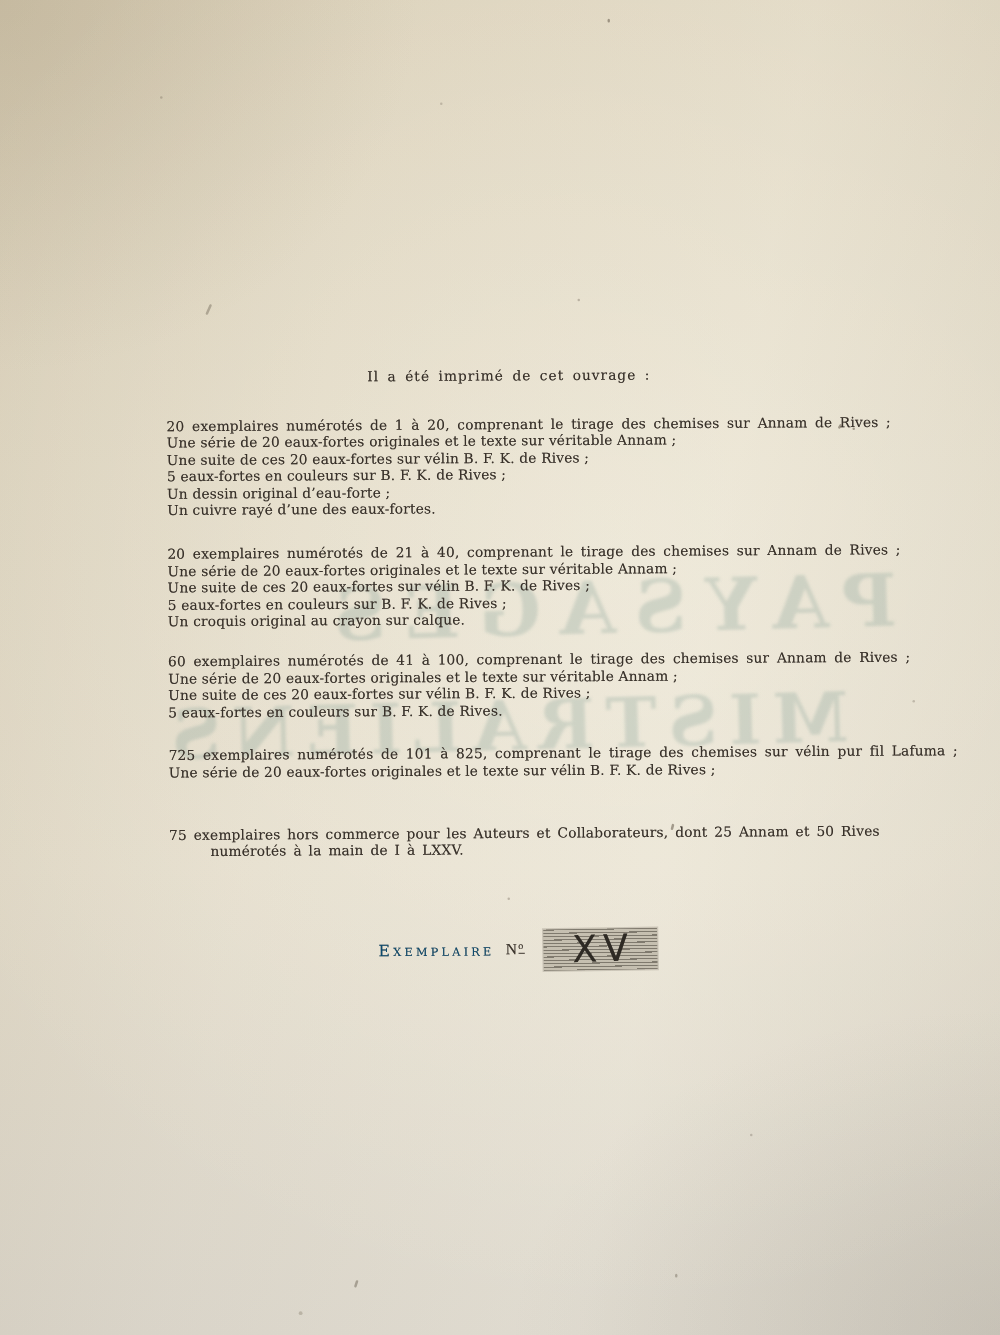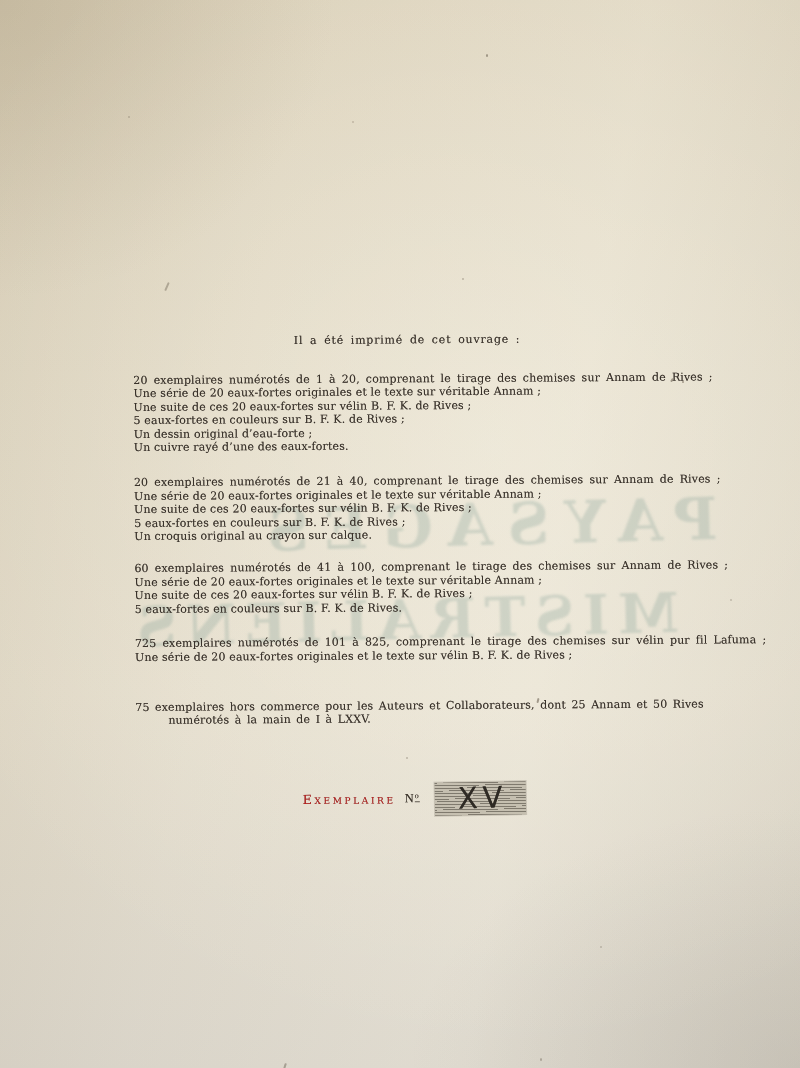--- a/index.html
+++ b/index.html
@@ -7,21 +7,21 @@
     width: 800px; height: 1068px; overflow: hidden; position: relative;
     font-family: "DejaVu Serif", "Liberation Serif", serif;
     background-color: #ded5c2;
     background-image:
       radial-gradient(ellipse 130% 95% at 62% 42%, rgba(255,253,244,0.30) 0%, rgba(255,253,244,0) 60%),
       radial-gradient(ellipse 60% 40% at 0% 0%, rgba(150,135,105,0.22) 0%, rgba(150,135,105,0) 70%),
       radial-gradient(ellipse 70% 35% at 100% 100%, rgba(140,135,125,0.18) 0%, rgba(140,135,125,0) 70%),
       linear-gradient(100deg, rgba(170,155,125,0.18) 0%, rgba(225,217,198,0.05) 32%, rgba(248,245,233,0.22) 66%, rgba(190,184,170,0.20) 100%),
       linear-gradient(180deg, #dcd2bb 0%, #e2dac6 35%, #e5decd 65%, #d9d4c9 100%);
   }
-  .page { position: absolute; inset: 0; margin-top: 39px; }
+  .page { position: absolute; inset: 0; }
 
   
   .ghost {
     position: absolute;
     font-family: "DejaVu Serif", serif;
     font-weight: bold;
     color: rgba(137,163,152,0.30);
     transform: scaleX(-1) rotate(1.5deg);
     transform-origin: center;
     white-space: nowrap;
@@ -48,21 +48,21 @@
   .para-4 { margin-top: 21px; }
   .para-5 { margin-top: 37px; }
   .para-5 .line { word-spacing: 1.8px; }
 
   .exemplaire-row {
     margin-top: 56px; margin-left: 167px;
     display: flex; align-items: center; height: 34px;
   }
   .ex-label {
     font-variant: small-caps; letter-spacing: 2.6px; font-size: 12.5px;
-    color: #b91c1c; word-spacing: 3px;
+    color: #0c4a6e; word-spacing: 3px;
   }
   .ex-no { margin-left: 9px; font-size: 12.5px; letter-spacing: 1px; color: #3d362e; font-family: Liberation Serif, serif; }
   .ex-no .sup { font-size: 8px; vertical-align: 4px; border-bottom: 1px solid rgba(61,54,46,0.8); padding-bottom: 0.5px; }
   .stamp {
     margin-left: 15px;
     width: 91px; height: 33px;
     display: flex; align-items: center; justify-content: center;
     background-color: #b7b1a2;
     background-image: repeating-linear-gradient(180deg,
       rgba(72,67,58,0.50) 0px, rgba(72,67,58,0.50) 0.9px,

